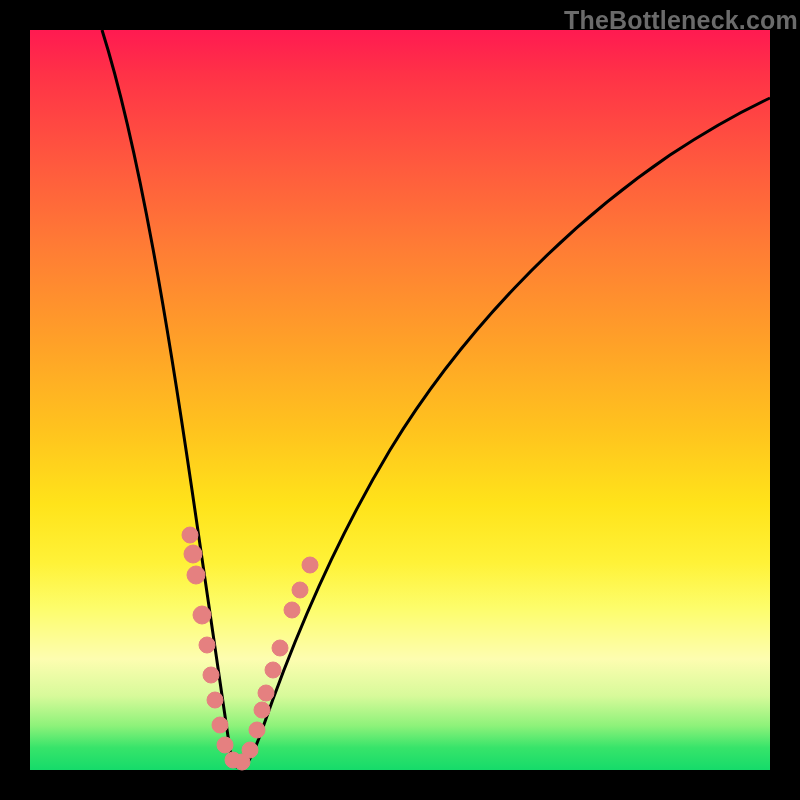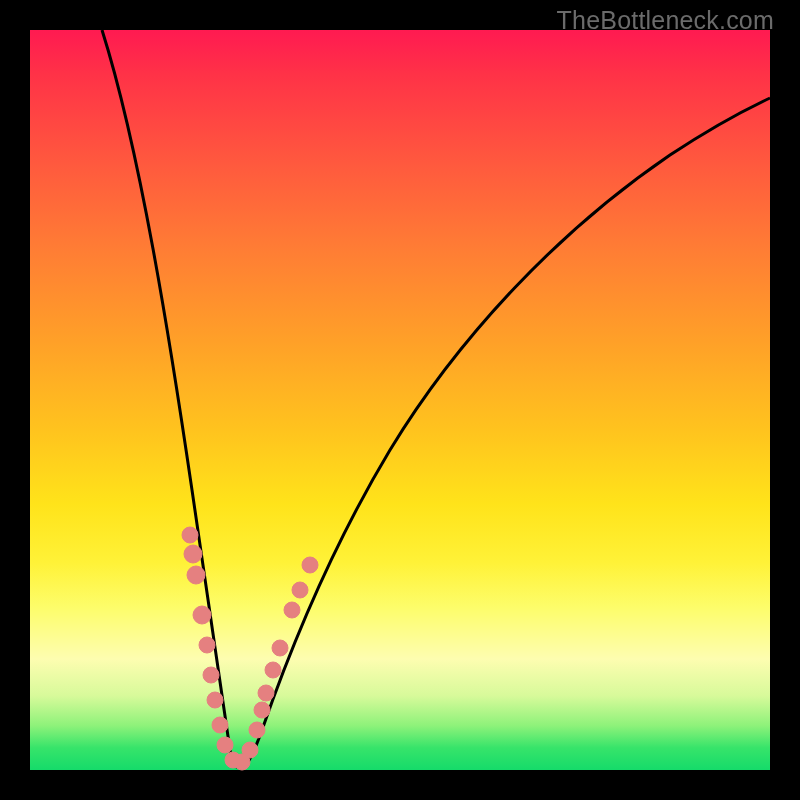--- a/index.html
+++ b/index.html
@@ -40,24 +40,24 @@
       #fdfdb0 85%,
       #d7fa9a 90%,
       #8ef27a 94%,
       #37e46a 97%,
       #15db6a 100%
     );
   }
   .watermark {
     position: absolute;
     top: 6px;
-    right: 26px;
+    right: 2px;
     color: #6b6b6b;
     font-size: 25px;
-    font-weight: 400;
+    font-weight: 700;
     letter-spacing: 0.2px;
     user-select: none;
   }
   svg.curve {
     position: absolute;
     left: 0;
     top: 0;
     width: 740px;
     height: 740px;
     overflow: visible;

